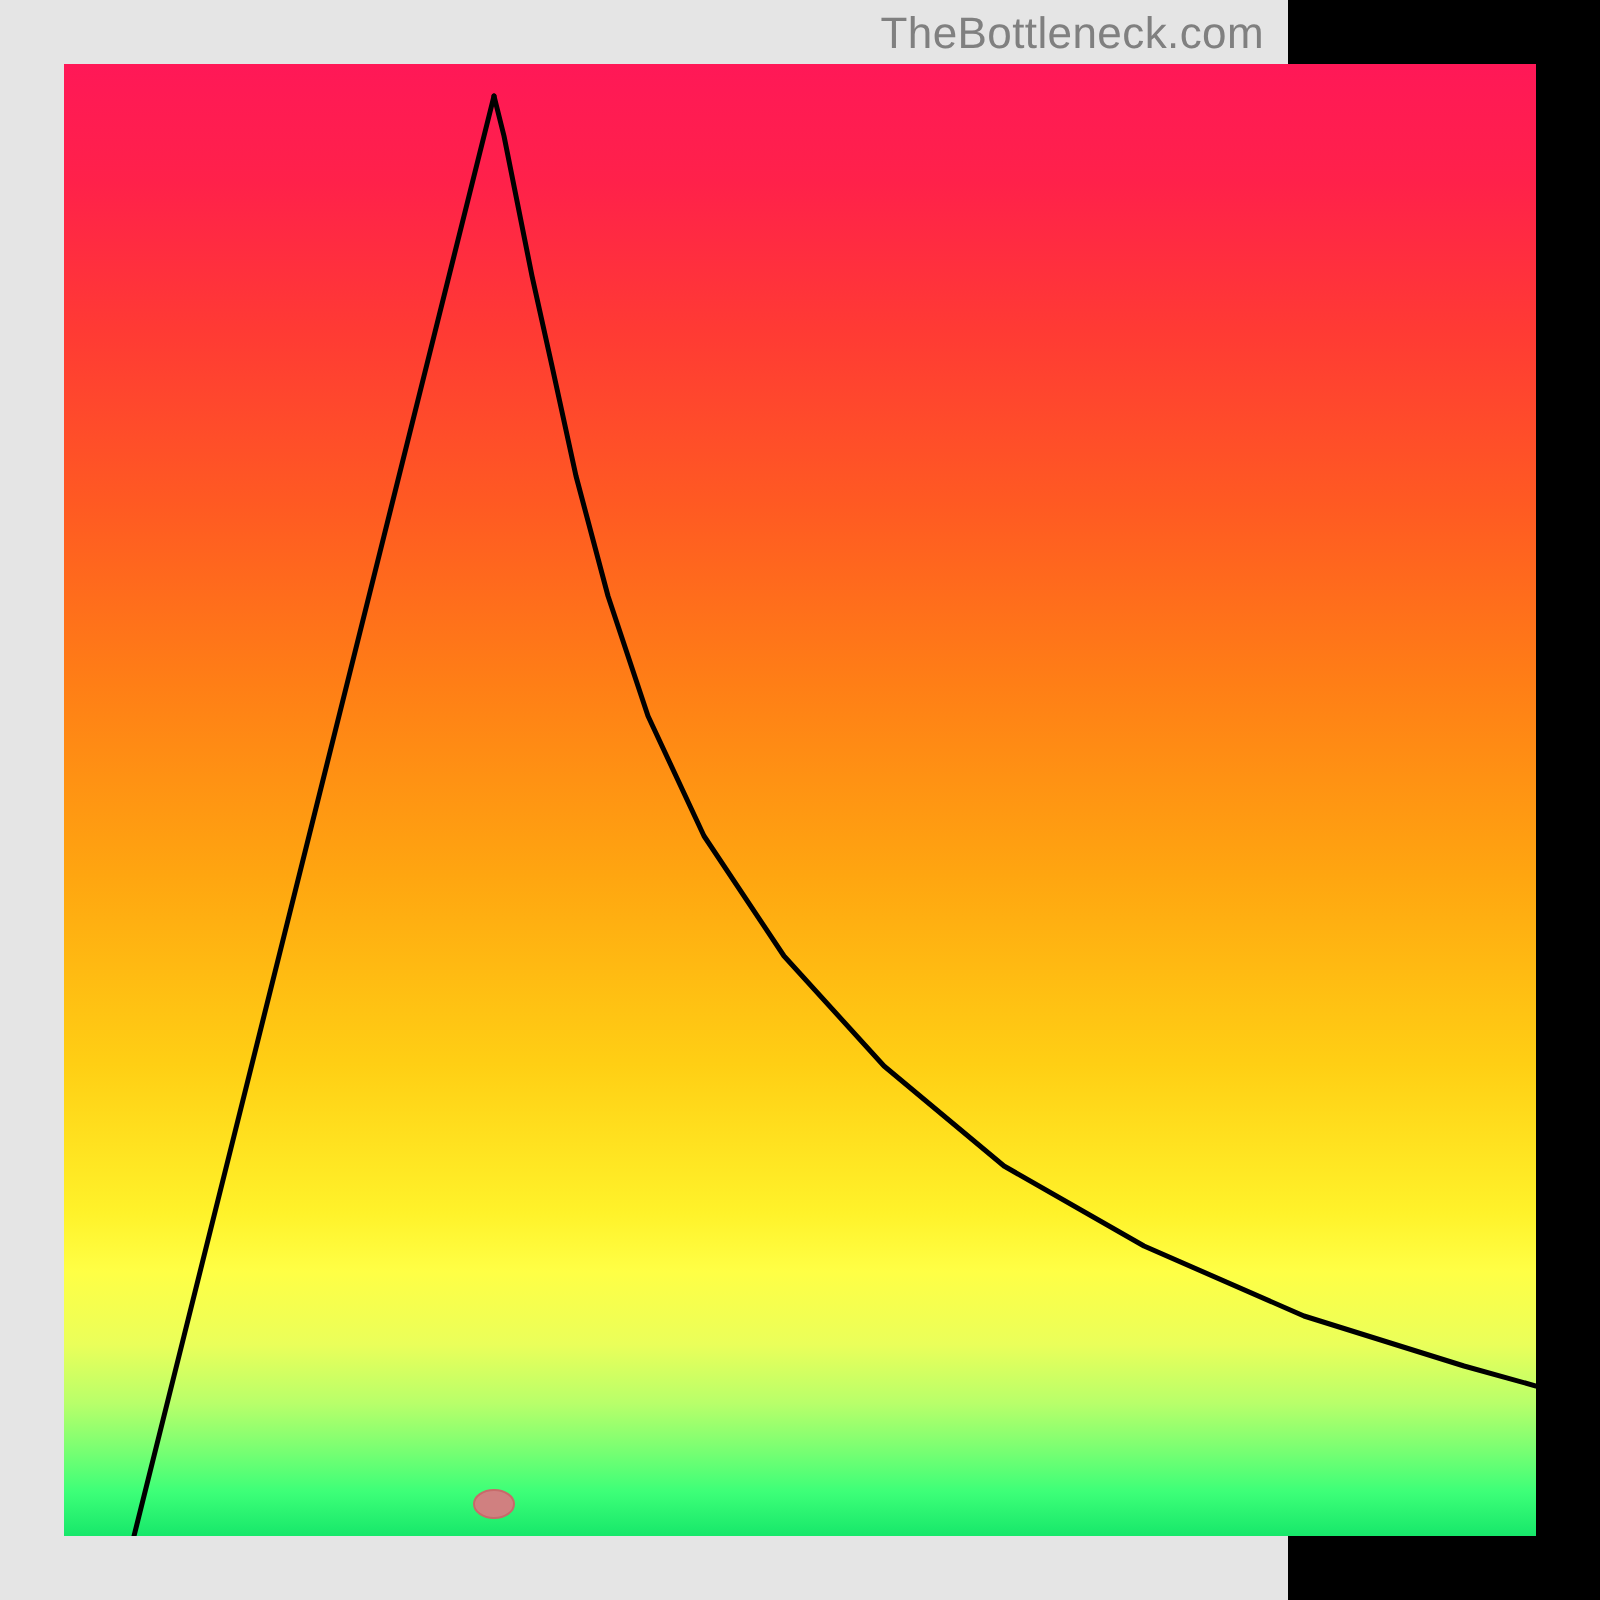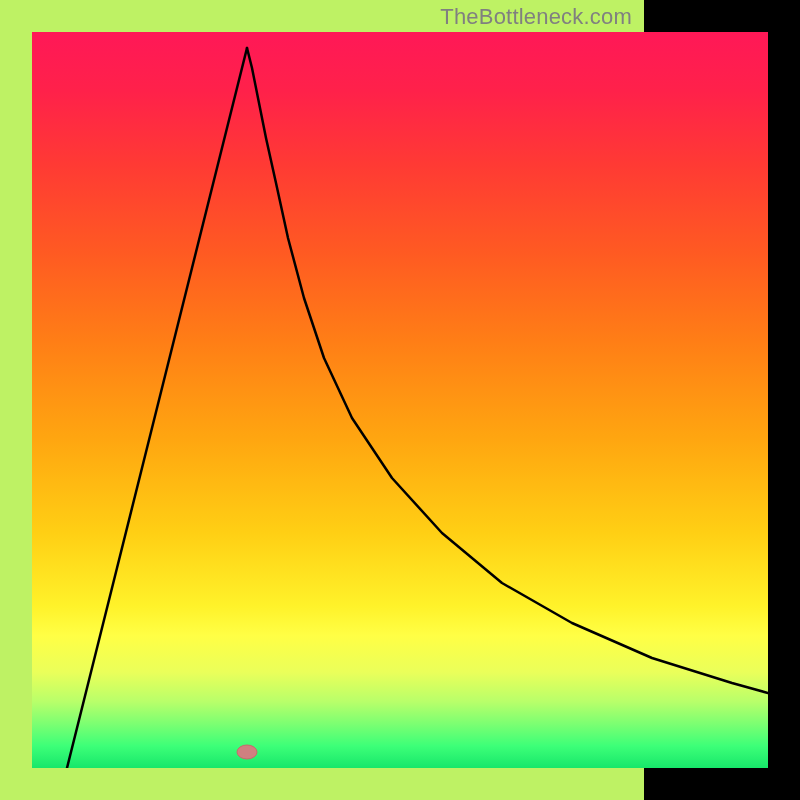--- a/index.html
+++ b/index.html
@@ -10,21 +10,21 @@
     background: #000;
     overflow: hidden;
     font-family: Arial, Helvetica, sans-serif;
   }
   .frame {
     position: absolute;
     top: 0;
     left: 0;
     width: 644px;
     height: 800px;
-    background: #bef264;
+    background: #e5e5e5;
   }
   .plot-area {
     position: absolute;
     top: 32px;
     left: 32px;
     width: 736px;
     height: 736px;
     overflow: hidden;
   }
   .watermark {

